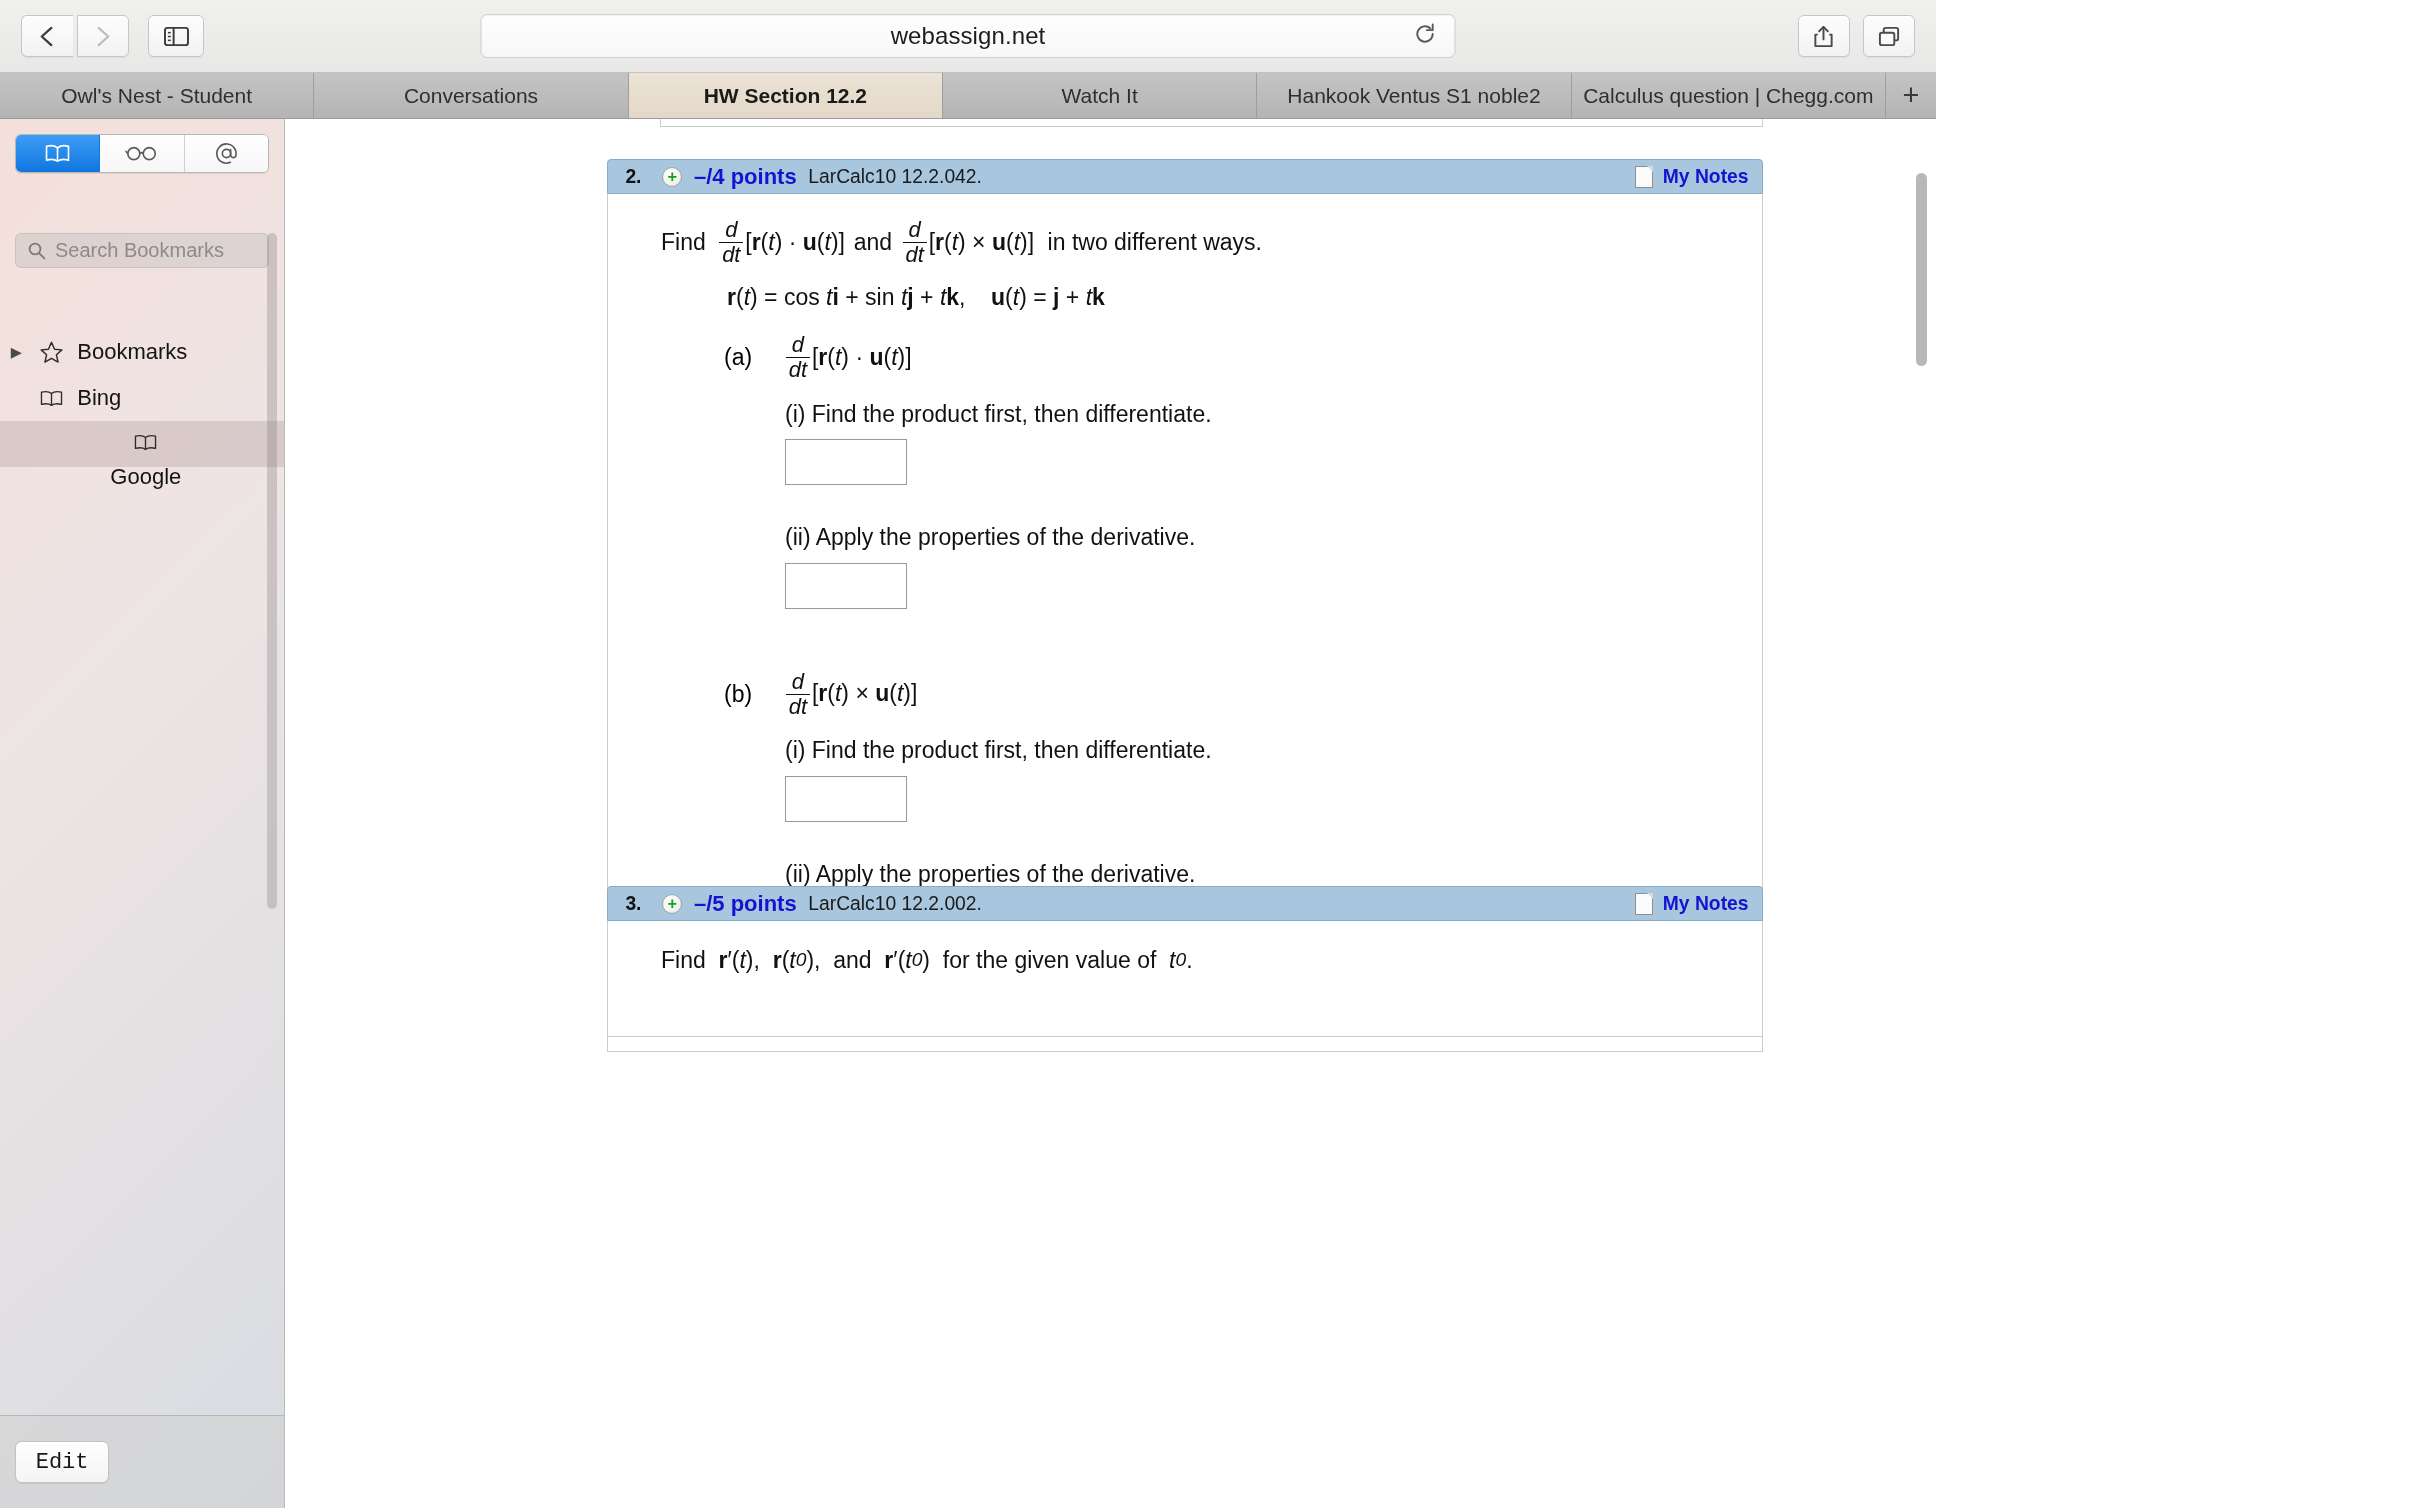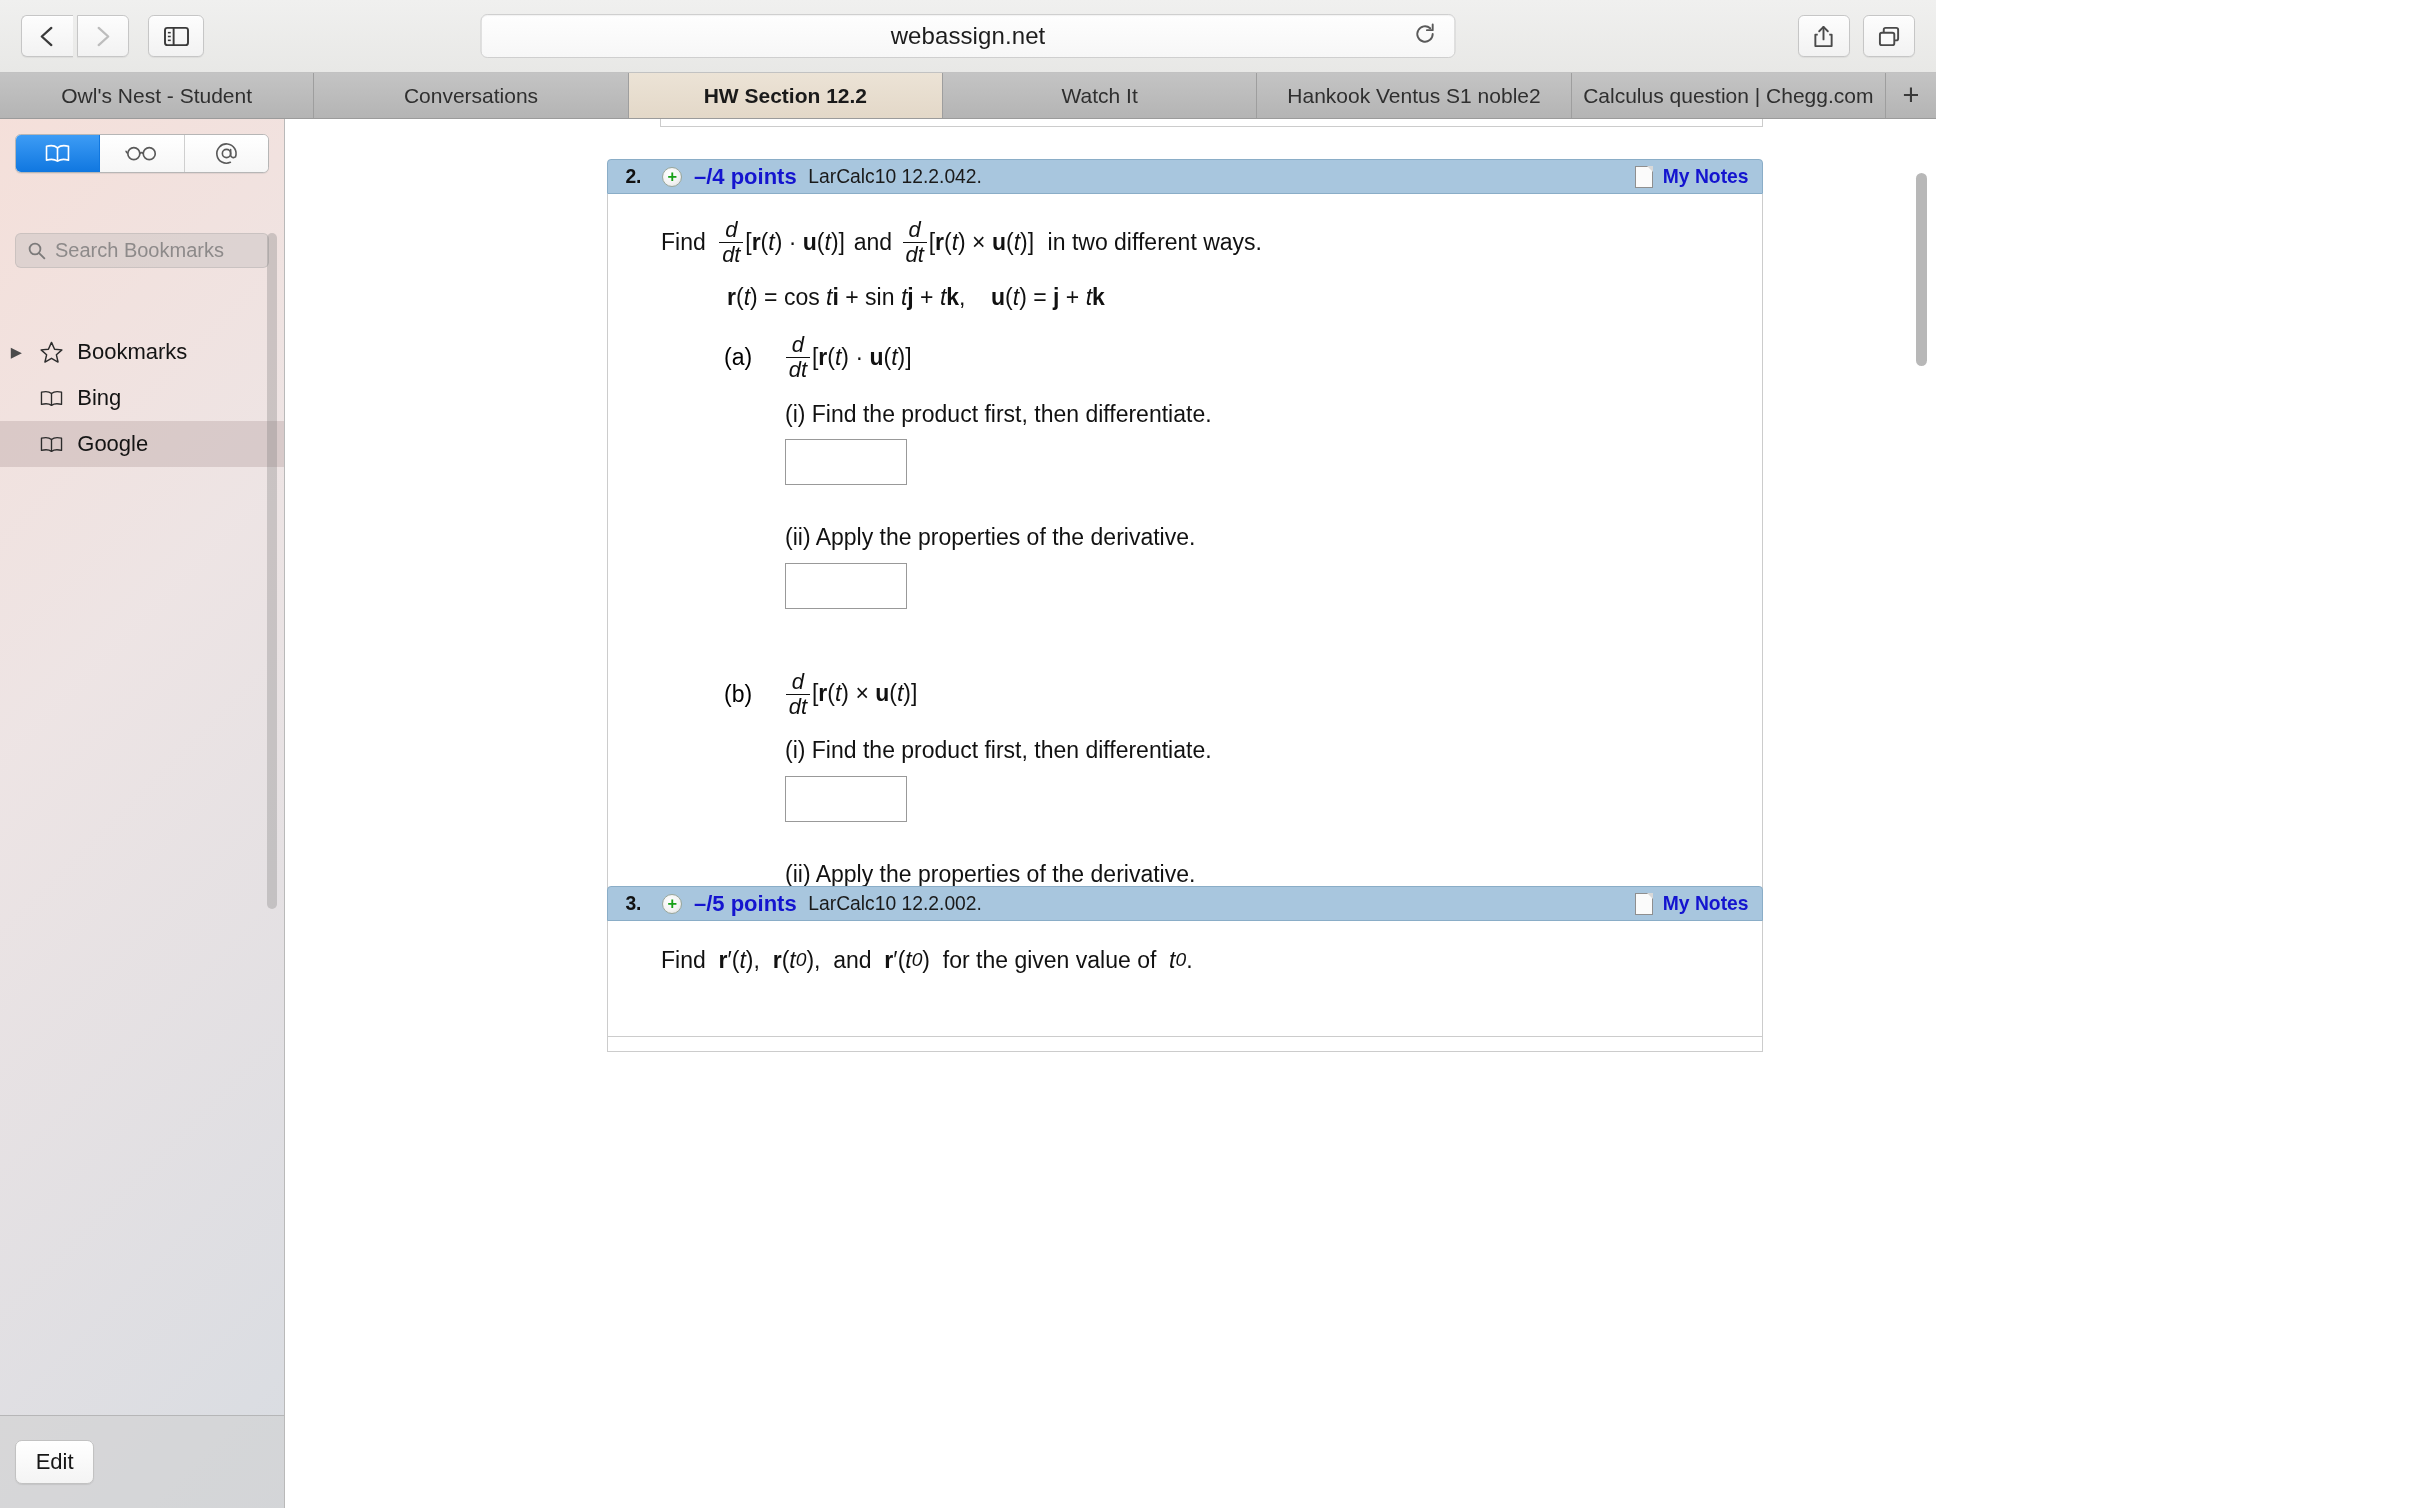--- a/index.html
+++ b/index.html
@@ -112,37 +112,38 @@
     display: flex; align-items: center; gap: 8.7px; padding: 0 10.6px;
     border: 1px solid rgba(150,150,150,0.28);
   }
   .search-ph { font-size: 20px; color: #8d8a8a; }
 
   .bm-list { flex: 1 1 auto; overflow: hidden; padding-top: 5.8px; }
   .bm-row {
     height: 46px; display: flex; align-items: center; gap: 11.6px;
     padding-left: 7.7px; font-size: 22px; color: #141414;
   }
-  .bm-row.selected { background: rgba(170,150,148,0.32); }
+  .bm-row.selected { background: rgba(170,150,148,0.32); flex-direction: column; }
   .disclosure {
     width: 17.4px; display: flex; align-items: center; justify-content: center;
     color: #4a4a4a; font-size: 14.5px;
   }
   .bm-icon { width: 29px; display: flex; align-items: center; justify-content: center; }
 
   .sidebar-footer {
     flex: 0 0 93px; border-top: 1px solid rgba(150,150,150,0.5);
     background: rgba(208,208,208,0.55);
     display: flex; align-items: center; padding-left: 15.4px;
   }
   .edit-btn {
     padding: 7.7px 19.3px; font-size: 22px; color: #161616;
     background: linear-gradient(to bottom,#ffffff,#f4f4f4);
     border: 1px solid #c2c2c2; border-radius: 6.8px;
     box-shadow: 0 1px 1px rgba(0,0,0,0.08);
+    font-family: Liberation Mono, monospace;
   }
   .sidebar-scrollbar {
     position: absolute; right: 6.8px; top: 114px; width: 10.6px; height: 676px;
   }
   .sidebar-thumb {
     position: absolute; top: 0; left: 0; width: 10.6px; height: 676px;
     background: rgba(120,120,120,0.30); border-radius: 5.8px;
   }
 
   

